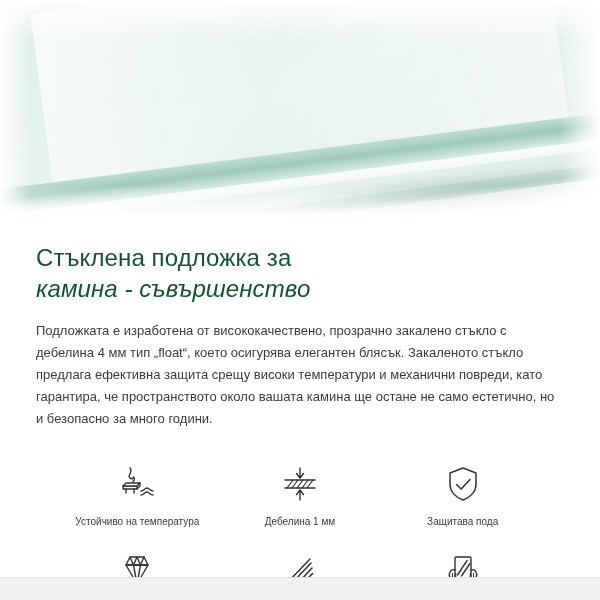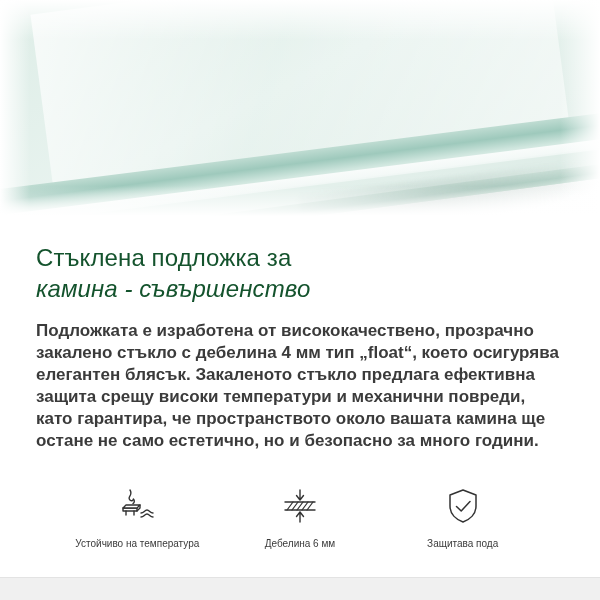--- a/index.html
+++ b/index.html
@@ -124,25 +124,24 @@
     margin: 10px 0 0 0;
     font-size: 24px;
     line-height: 31px;
     font-weight: 400;
     color: #14532d;
     letter-spacing: .1px;
   }
   .headline .l2 { display: block; font-style: italic; }
   .body-copy {
     margin: 16px 0 0 0;
-    font-size: 17px;
+    font-size: 13px;
     line-height: 22px;
     color: #3b3b3b;
     max-width: 535px;
-    font-weight: bold;
   }
 
   
   .features {
     margin-top: 26px;
     display: grid;
     grid-template-columns: repeat(3, 1fr);
     row-gap: 6px;
     padding: 0 20px;
   }
@@ -224,21 +223,21 @@
 
       <div class="feature">
         <div class="feature-icon">
           <svg width="40" height="40" viewBox="0 0 40 40" fill="none" stroke="#333" stroke-width="1.4" stroke-linecap="round" stroke-linejoin="round">
             <path d="M20 4 L20 12 M20 14 L16.5 9.5 M20 14 L23.5 9.5"></path>
             <path d="M20 36 L20 28 M20 26 L16.5 30.5 M20 26 L23.5 30.5"></path>
             <path d="M5 16 L35 16 M5 24 L35 24"></path>
             <path d="M7 24 L13 16 M12 24 L18 16 M17 24 L23 16 M22 24 L28 16 M27 24 L33 16" stroke-width="1.2"></path>
           </svg>
         </div>
-        <div class="feature-label">Дебелина 6 мм</div>
+        <div class="feature-label">Дебелина 1 мм</div>
       </div>
 
       <div class="feature">
         <div class="feature-icon">
           <svg width="40" height="40" viewBox="0 0 40 40" fill="none" stroke="#333" stroke-width="1.5" stroke-linecap="round" stroke-linejoin="round">
             <path d="M20 4 L33 9 V20 C33 28 27 33.5 20 36 C13 33.5 7 28 7 20 V9 Z"></path>
             <path d="M13.5 20.5 L18.2 25 L27 15.5"></path>
           </svg>
         </div>
         <div class="feature-label">Защитава пода</div>

